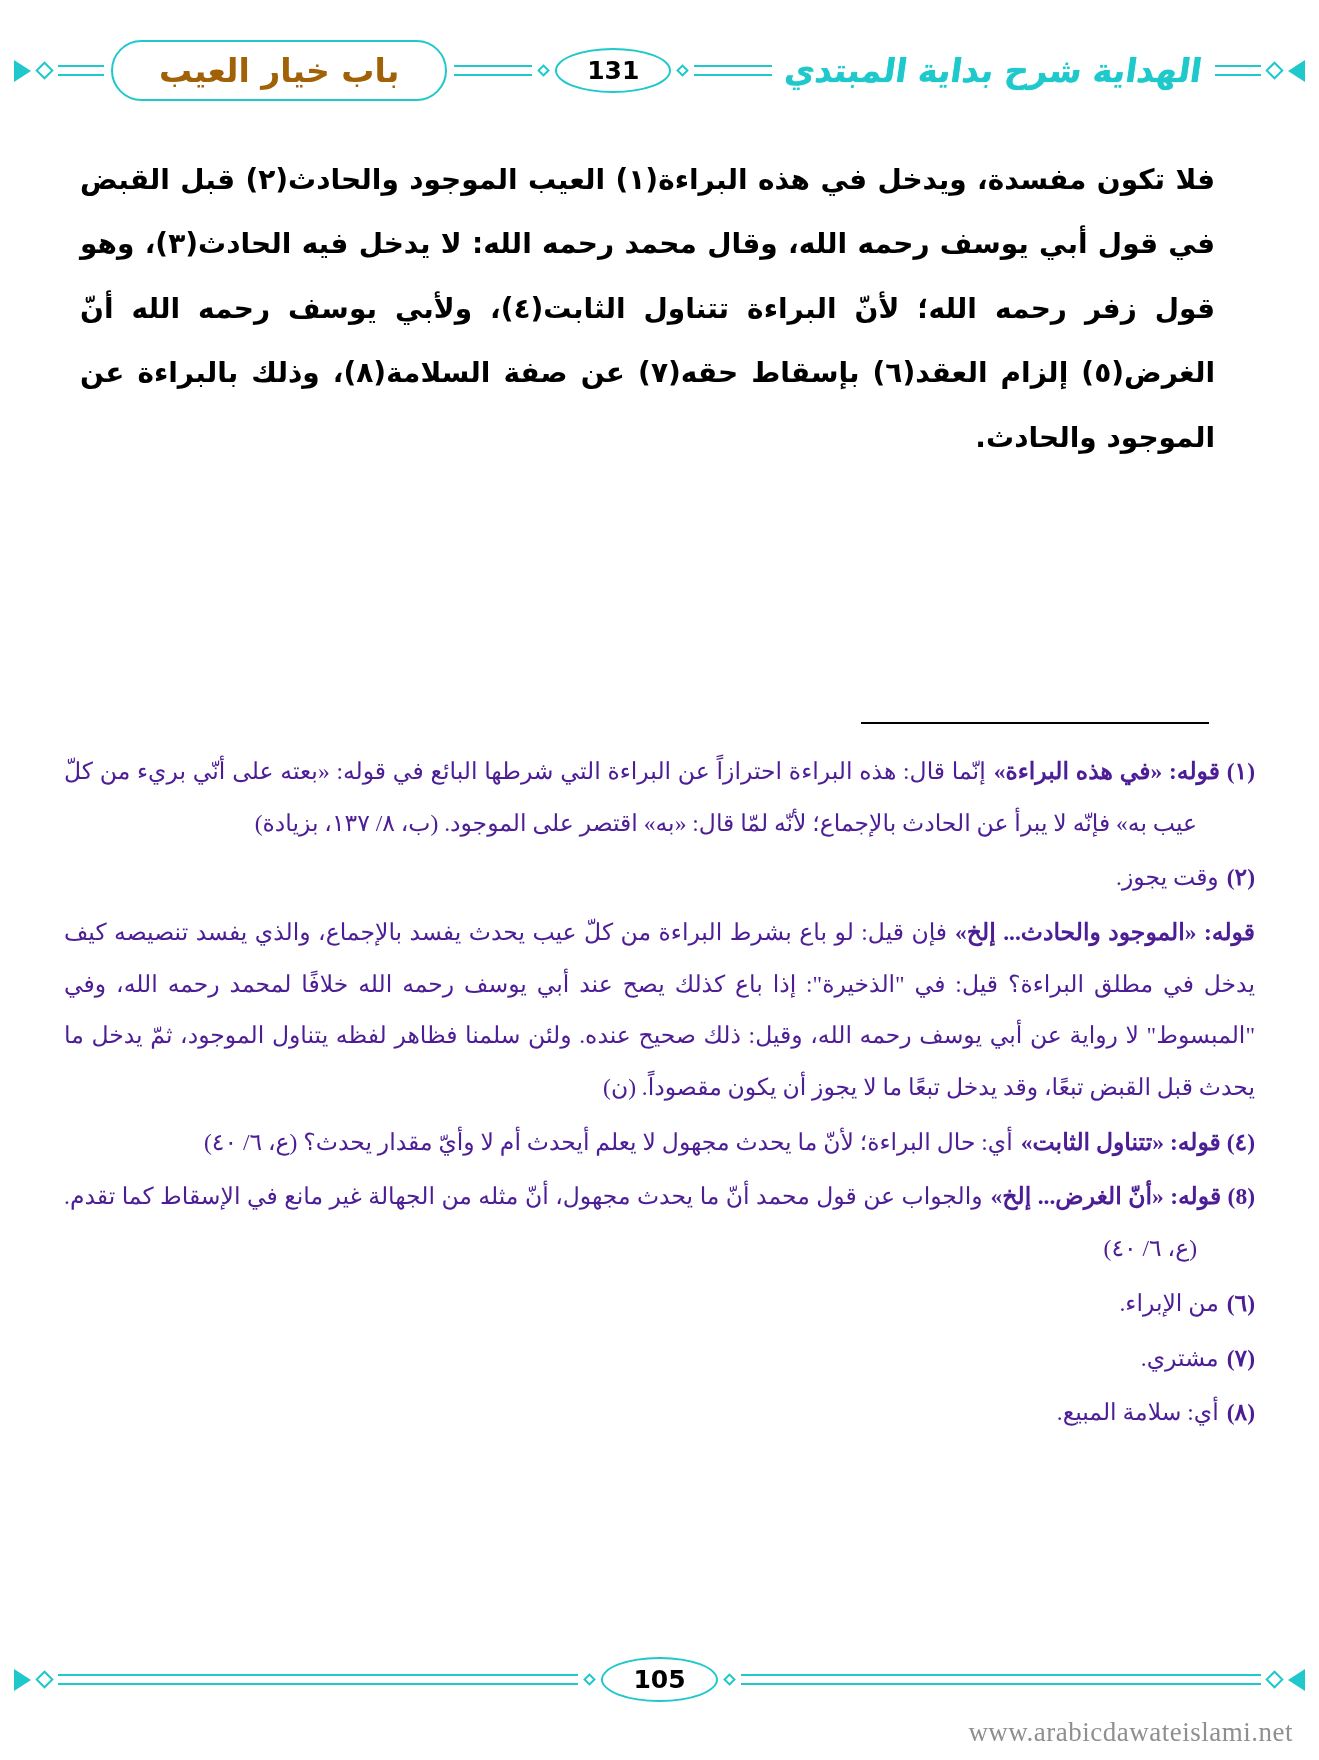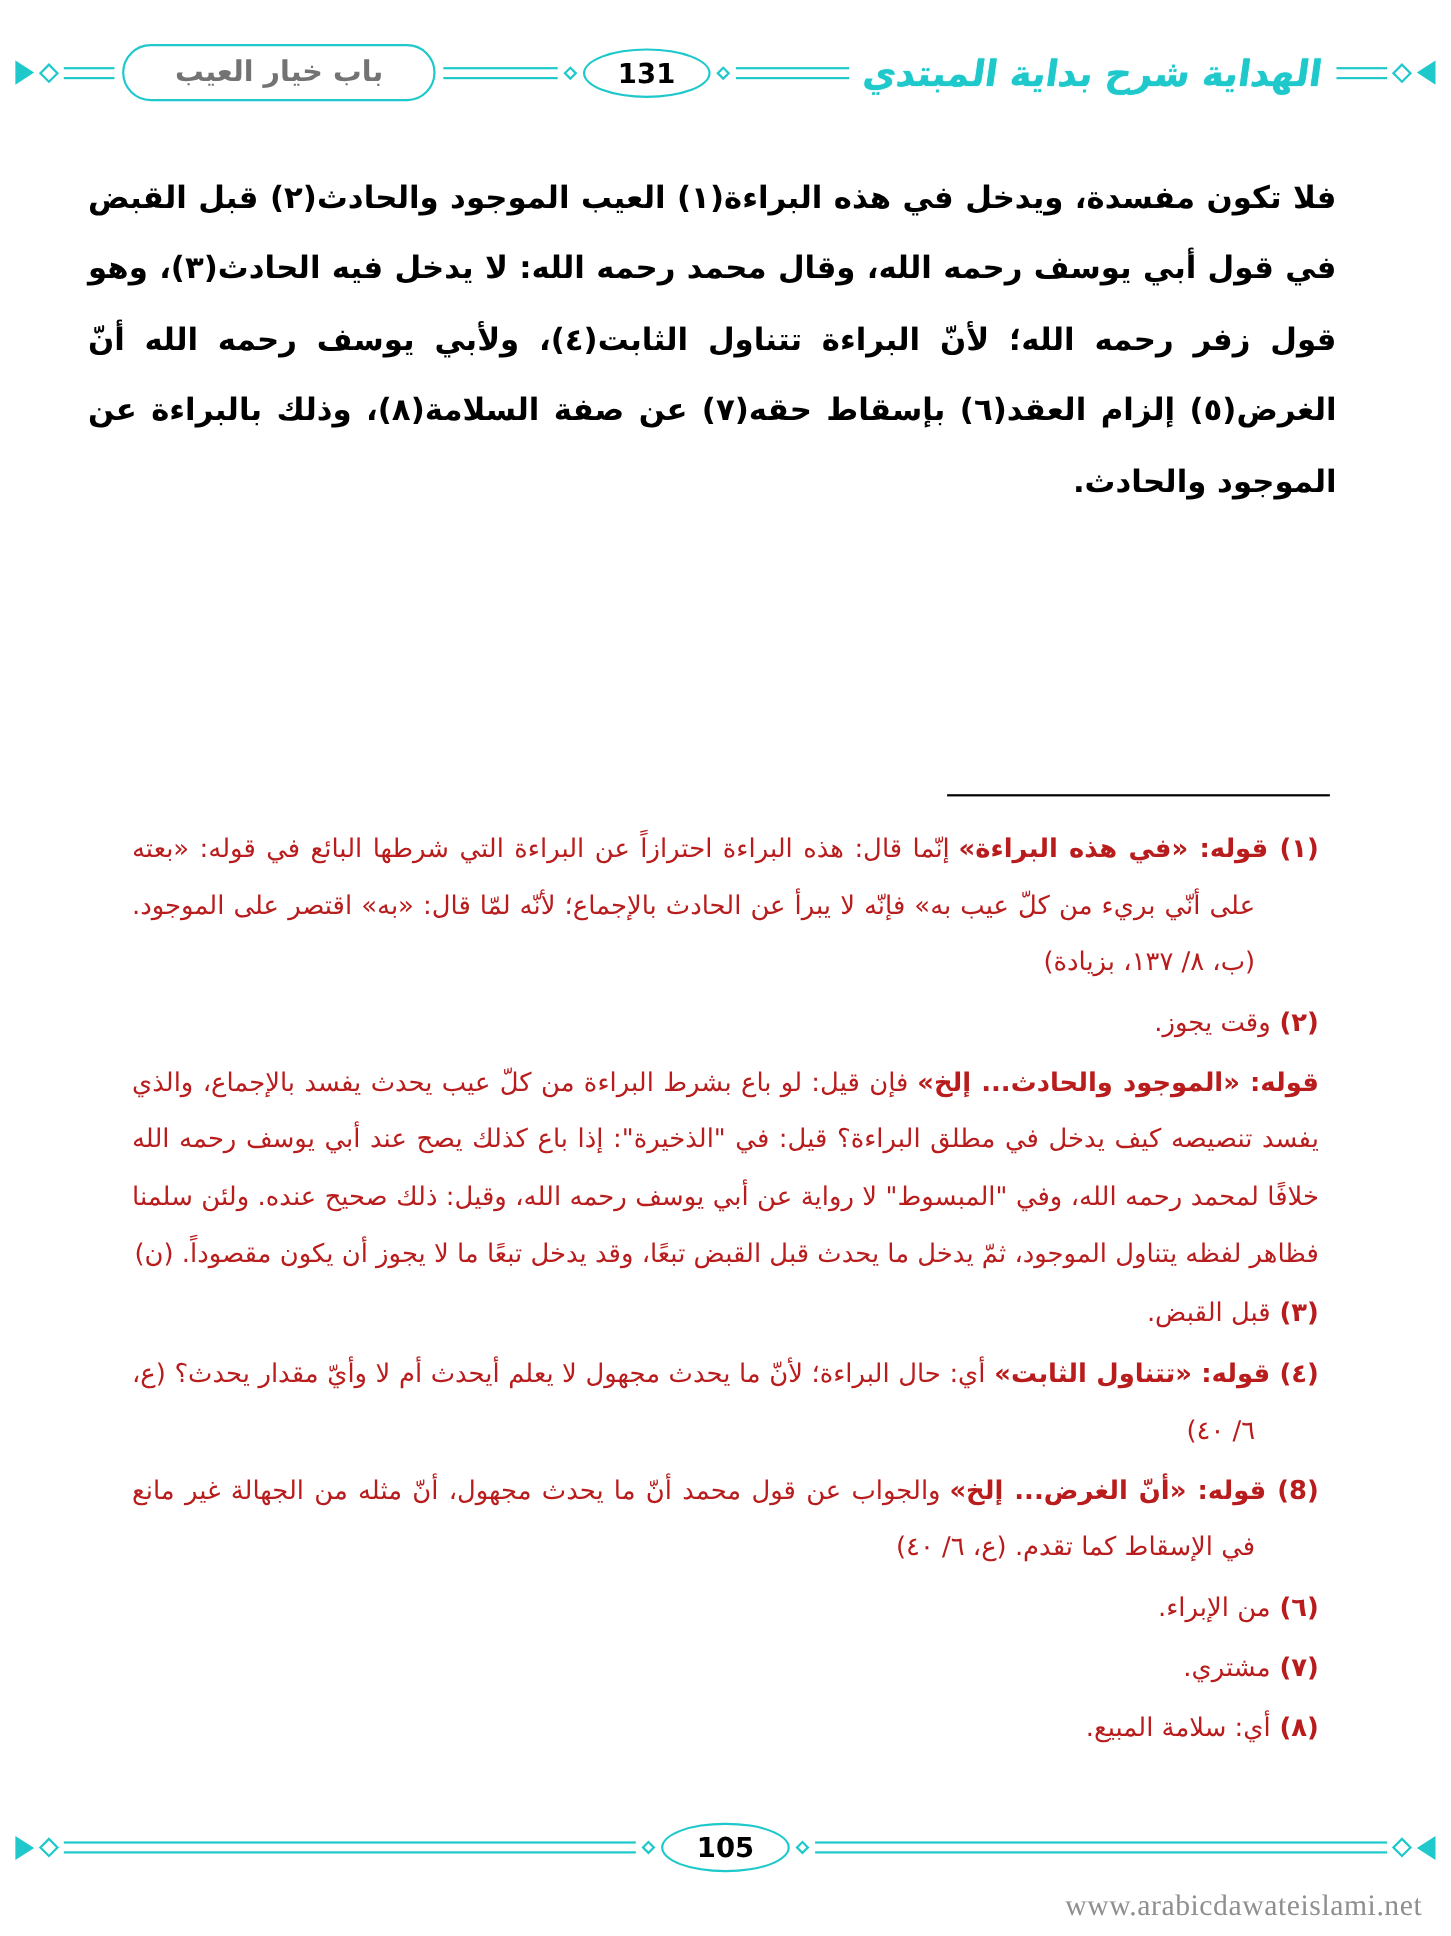--- a/index.html
+++ b/index.html
@@ -19,44 +19,44 @@
           border-top:2px solid var(--c); border-bottom:2px solid var(--c); }
   .rule.edge { flex:0 0 46px; }
   .diamond { flex:none; width:13px; height:13px; border:2px solid var(--c);
              transform:rotate(45deg); background:#fff; }
   .diamond.small { width:9px; height:9px; }
   .tri-left { flex:none; width:0; height:0; border-top:11px solid transparent;
               border-bottom:11px solid transparent; border-right:17px solid var(--c); }
   .tri-right { flex:none; width:0; height:0; border-top:11px solid transparent;
                border-bottom:11px solid transparent; border-left:17px solid var(--c); }
   .cartouche { flex:none; border:2px solid var(--c); border-radius:32px;
-               padding:9px 46px; background:#fff; color:#737373;
-               font-weight:bold; font-size:26px; white-space:nowrap; direction:rtl; }
+               padding:9px 46px; background:#fff; color:#a16207;
+               font-weight:bold; font-size:33px; white-space:nowrap; direction:rtl; }
   .oval { flex:none; border:2px solid var(--c); border-radius:50%;
           padding:6px 30px; background:#fff; color:#000;
           font-weight:bold; font-size:25px; white-space:nowrap; }
   .calli { flex:none; color:var(--c); font-weight:bold; font-size:33px;
            white-space:nowrap; direction:rtl; transform:skewX(-8deg);
            text-shadow:0 0 1px var(--c); padding:0 6px; }
 
   
   .body-text {
     margin:148px 104px 0 80px;
     direction:rtl; text-align:justify;
     font-size:28px; line-height:2.3; font-weight:bold; color:#000;
   }
 
   
   .fn-sep {
     width:348px; border-top:2px solid #000;
     margin:252px 110px 22px auto;
   }
   .footnotes {
-    margin:0 120px; direction:rtl; text-align:justify;
-    font-size:23.5px; line-height:2.2; color:#b91c1c;
+    margin:0 64px; direction:rtl; text-align:justify;
+    font-size:23.5px; line-height:2.2; color:#4c1d95;font-family:Liberation Serif, serif;
   }
   .footnote { margin-bottom:3px; }
   .footnote.hang { padding-right:58px; text-indent:-58px; }
   .fn-lead { font-weight:bold; margin-left:8px; }
   .fn-rest { font-weight:normal; }
 
   
   .watermark {
     position:absolute; bottom:12px; right:26px;
     color:#8f8f8f; font-size:27px; letter-spacing:0.5px;
@@ -96,23 +96,20 @@
     <p class="footnote hang">
       <span class="fn-lead">(١) قوله: «في هذه البراءة»</span><span class="fn-rest">إنّما قال: هذه البراءة احترازاً عن البراءة التي شرطها البائع في قوله: «بعته على أنّي بريء من كلّ عيب به» فإنّه لا يبرأ عن الحادث بالإجماع؛ لأنّه لمّا قال: «به» اقتصر على الموجود. (ب، ٨/ ١٣٧، بزيادة)</span>
     </p>
     <p class="footnote hang">
       <span class="fn-lead">(٢)</span><span class="fn-rest">وقت يجوز.</span>
     </p>
     <p class="footnote">
       <span class="fn-lead">قوله: «الموجود والحادث... إلخ»</span><span class="fn-rest">فإن قيل: لو باع بشرط البراءة من كلّ عيب يحدث يفسد بالإجماع، والذي يفسد تنصيصه كيف يدخل في مطلق البراءة؟ قيل: في "الذخيرة": إذا باع كذلك يصح عند أبي يوسف رحمه الله خلافًا لمحمد رحمه الله، وفي "المبسوط" لا رواية عن أبي يوسف رحمه الله، وقيل: ذلك صحيح عنده. ولئن سلمنا فظاهر لفظه يتناول الموجود، ثمّ يدخل ما يحدث قبل القبض تبعًا، وقد يدخل تبعًا ما لا يجوز أن يكون مقصوداً. (ن)</span>
     </p>
     <p class="footnote hang">
-      <span class="fn-lead">(٣)</span><span class="fn-rest">قبل القبض.</span>
-    </p>
-    <p class="footnote hang">
       <span class="fn-lead">(٤) قوله: «تتناول الثابت»</span><span class="fn-rest">أي: حال البراءة؛ لأنّ ما يحدث مجهول لا يعلم أيحدث أم لا وأيّ مقدار يحدث؟ (ع، ٦/ ٤٠)</span>
     </p>
     <p class="footnote hang">
       <span class="fn-lead">(8) قوله: «أنّ الغرض... إلخ»</span><span class="fn-rest">والجواب عن قول محمد أنّ ما يحدث مجهول، أنّ مثله من الجهالة غير مانع في الإسقاط كما تقدم. (ع، ٦/ ٤٠)</span>
     </p>
     <p class="footnote hang">
       <span class="fn-lead">(٦)</span><span class="fn-rest">من الإبراء.</span>
     </p>
     <p class="footnote hang">
       <span class="fn-lead">(٧)</span><span class="fn-rest">مشتري.</span>

